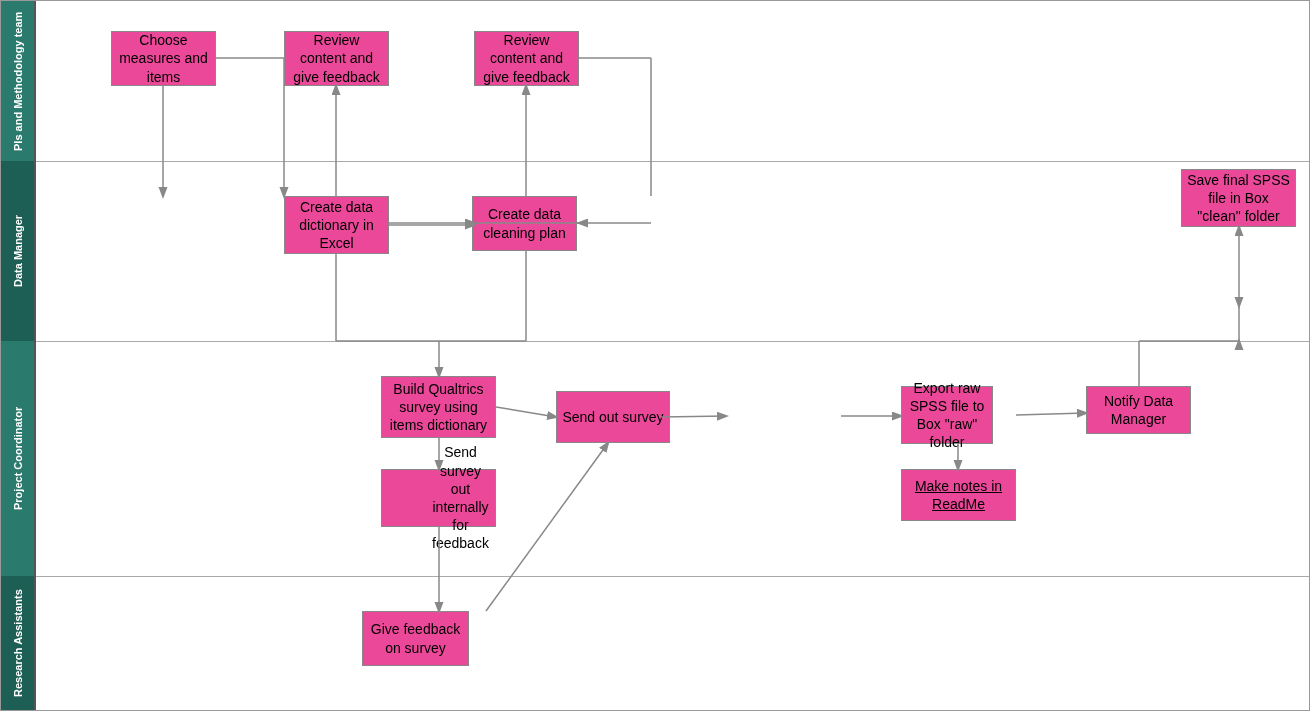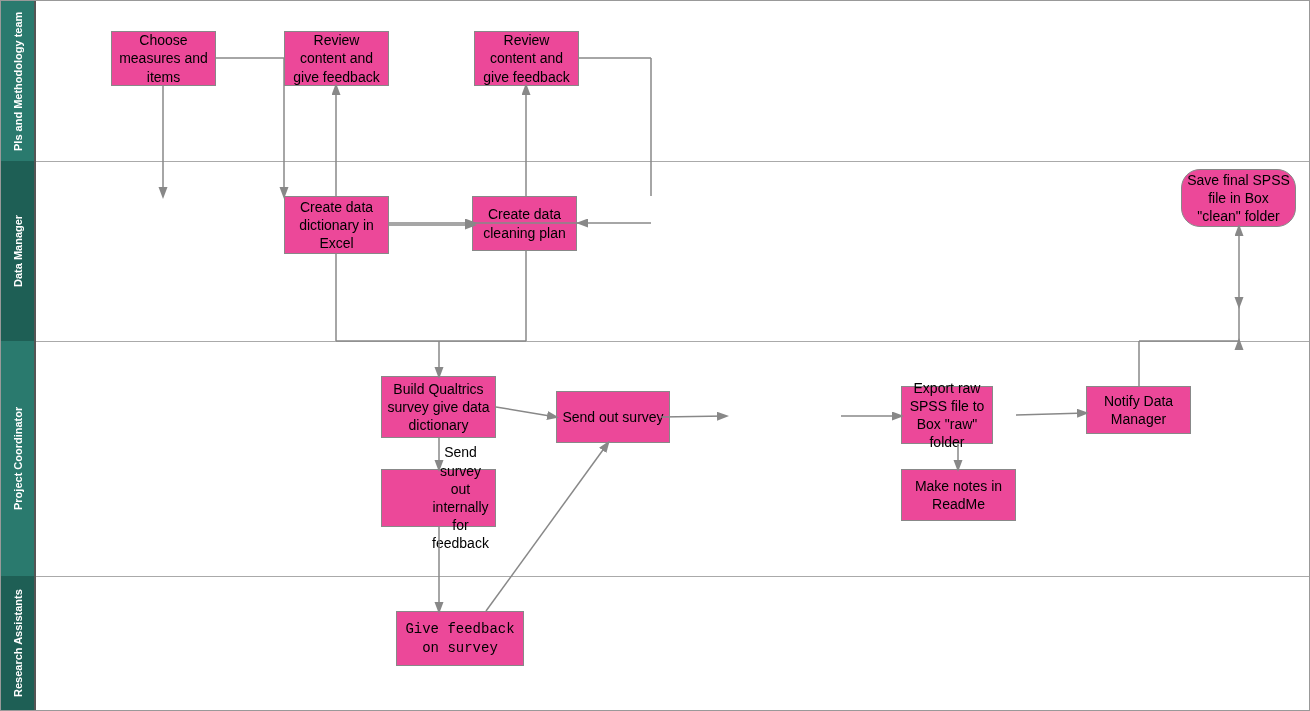--- a/index.html
+++ b/index.html
@@ -93,51 +93,51 @@
     </div>
 
     <div class="flowbox" style="left:248px; top:195px; width:105px; height:58px;">
       <span>Create data dictionary in Excel</span>
     </div>
 
     <div class="flowbox" style="left:436px; top:195px; width:105px; height:55px;">
       <span>Create data cleaning plan</span>
     </div>
 
-    <div class="flowbox" style="left:1145px; top:168px; width:115px; height:58px;border-radius:19px;">
+    <div class="flowbox" style="left:1145px; top:168px; width:115px; height:58px;">
       <span>Save final SPSS file in Box "clean" folder</span>
     </div>
 
 
     <div class="flowbox" style="left:345px; top:375px; width:115px; height:62px;">
-      <span>Build Qualtrics survey give data dictionary</span>
+      <span>Build Qualtrics survey using items dictionary</span>
     </div>
 
     <div class="flowbox" style="left:345px; top:468px; width:115px; height:58px;padding-left:48px;">
       <span>Send survey out internally for feedback</span>
     </div>
 
     <div class="flowbox" style="left:520px; top:390px; width:114px; height:52px;">
       <span>Send out survey</span>
     </div>
 
 
     <div class="flowbox" style="left:865px; top:385px; width:92px; height:58px;">
       <span>Export raw SPSS file to Box "raw" folder</span>
     </div>
 
-    <div class="flowbox" style="left:865px; top:468px; width:115px; height:52px;">
+    <div class="flowbox" style="left:865px; top:468px; width:115px; height:52px;text-decoration:underline;">
       <span>Make notes in ReadMe</span>
     </div>
 
     <div class="flowbox" style="left:1050px; top:385px; width:105px; height:48px;">
       <span>Notify Data Manager</span>
     </div>
 
-    <div class="flowbox" style="left:360px; top:610px; width:128px; height:55px;font-family:Liberation Mono, monospace;">
+    <div class="flowbox" style="left:326px; top:610px; width:107px; height:55px;">
       <span>Give feedback on survey</span>
     </div>
 
     <svg class="full-svg">
       <defs>
         <marker id="arrow" markerWidth="8" markerHeight="8" refX="6" refY="3" orient="auto">
           <path d="M0,0 L0,6 L8,3 z" fill="#888"></path>
         </marker>
         <marker id="arrow-rev" markerWidth="8" markerHeight="8" refX="2" refY="3" orient="auto-start-reverse">
           <path d="M8,0 L8,6 L0,3 z" fill="#888"></path>

